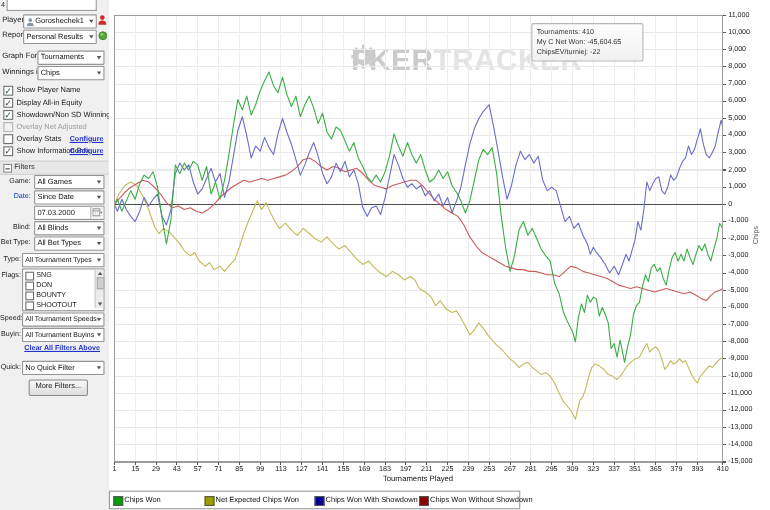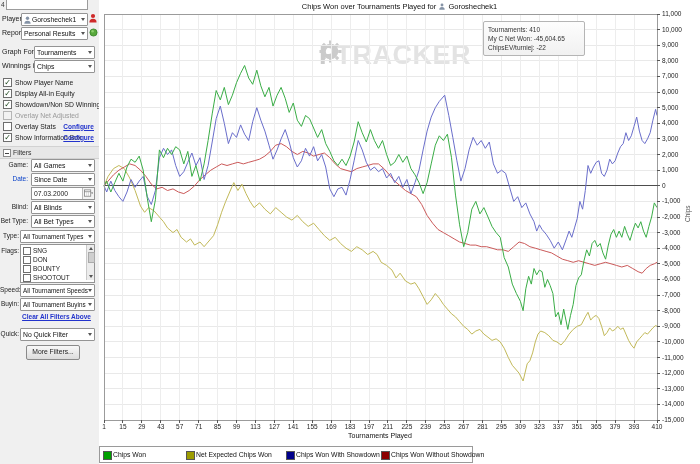--- a/index.html
+++ b/index.html
@@ -274,51 +274,40 @@
         <span class="selval">No Quick Filter</span>
         <span class="chev"></span>
       </div>
     </div>
 
     <div class="btn">More Filters...</div>
   </div>
 
   <div class="chart-panel">
 
-    <div class="chart-title">
-      <span>Chips Won over Tournaments Played for</span>
-      <span class="male">
-        <svg width="6" height="7" viewBox="0 0 10 11">
-            <g fill="#8593a6">
-              <circle cx="5" cy="3" r="2.4"></circle>
-              <path d="M0.5 11 Q0.5 6.5 5 6.5 Q9.5 6.5 9.5 11 Z"></path>
-            </g>
-          </svg>
-      </span>
-      <span>Goroshechek1</span>
-    </div>
 
     <div class="plot">
       <div class="watermark">
         <span>P</span>
         <span style="margin:0 -1px;display:inline-flex">
           <svg width="23" height="23" viewBox="0 0 24 24">
               <g stroke="#cbcbcb" stroke-width="3.2" fill="none">
                 <circle cx="12" cy="12" r="6.5"></circle>
                 <line x1="12" y1="0.5" x2="12" y2="4"></line>
                 <line x1="12" y1="20" x2="12" y2="23.5"></line>
                 <line x1="0.5" y1="12" x2="4" y2="12"></line>
                 <line x1="20" y1="12" x2="23.5" y2="12"></line>
                 <line x1="4" y1="4" x2="6.4" y2="6.4"></line>
                 <line x1="17.6" y1="17.6" x2="20" y2="20"></line>
                 <line x1="4" y1="20" x2="6.4" y2="17.6"></line>
                 <line x1="17.6" y1="6.4" x2="20" y2="4"></line>
               </g>
             </svg>
         </span>
+        <span>KER</span>
         <span class="wm2">TRACKER</span>
       </div>
       <svg id="plot-svg" width="553" height="406" shape-rendering="crispEdges">
           <line x1="0" x2="553" y1="390.3846153846154" y2="390.3846153846154" stroke="#e9e9e9" stroke-width="1"></line>
           <line x1="0" x2="553" y1="374.7692307692308" y2="374.7692307692308" stroke="#e9e9e9" stroke-width="1"></line>
           <line x1="0" x2="553" y1="359.15384615384613" y2="359.15384615384613" stroke="#e9e9e9" stroke-width="1"></line>
           <line x1="0" x2="553" y1="343.53846153846155" y2="343.53846153846155" stroke="#e9e9e9" stroke-width="1"></line>
           <line x1="0" x2="553" y1="327.9230769230769" y2="327.9230769230769" stroke="#e9e9e9" stroke-width="1"></line>
           <line x1="0" x2="553" y1="312.3076923076923" y2="312.3076923076923" stroke="#e9e9e9" stroke-width="1"></line>
           <line x1="0" x2="553" y1="296.6923076923077" y2="296.6923076923077" stroke="#e9e9e9" stroke-width="1"></line>

